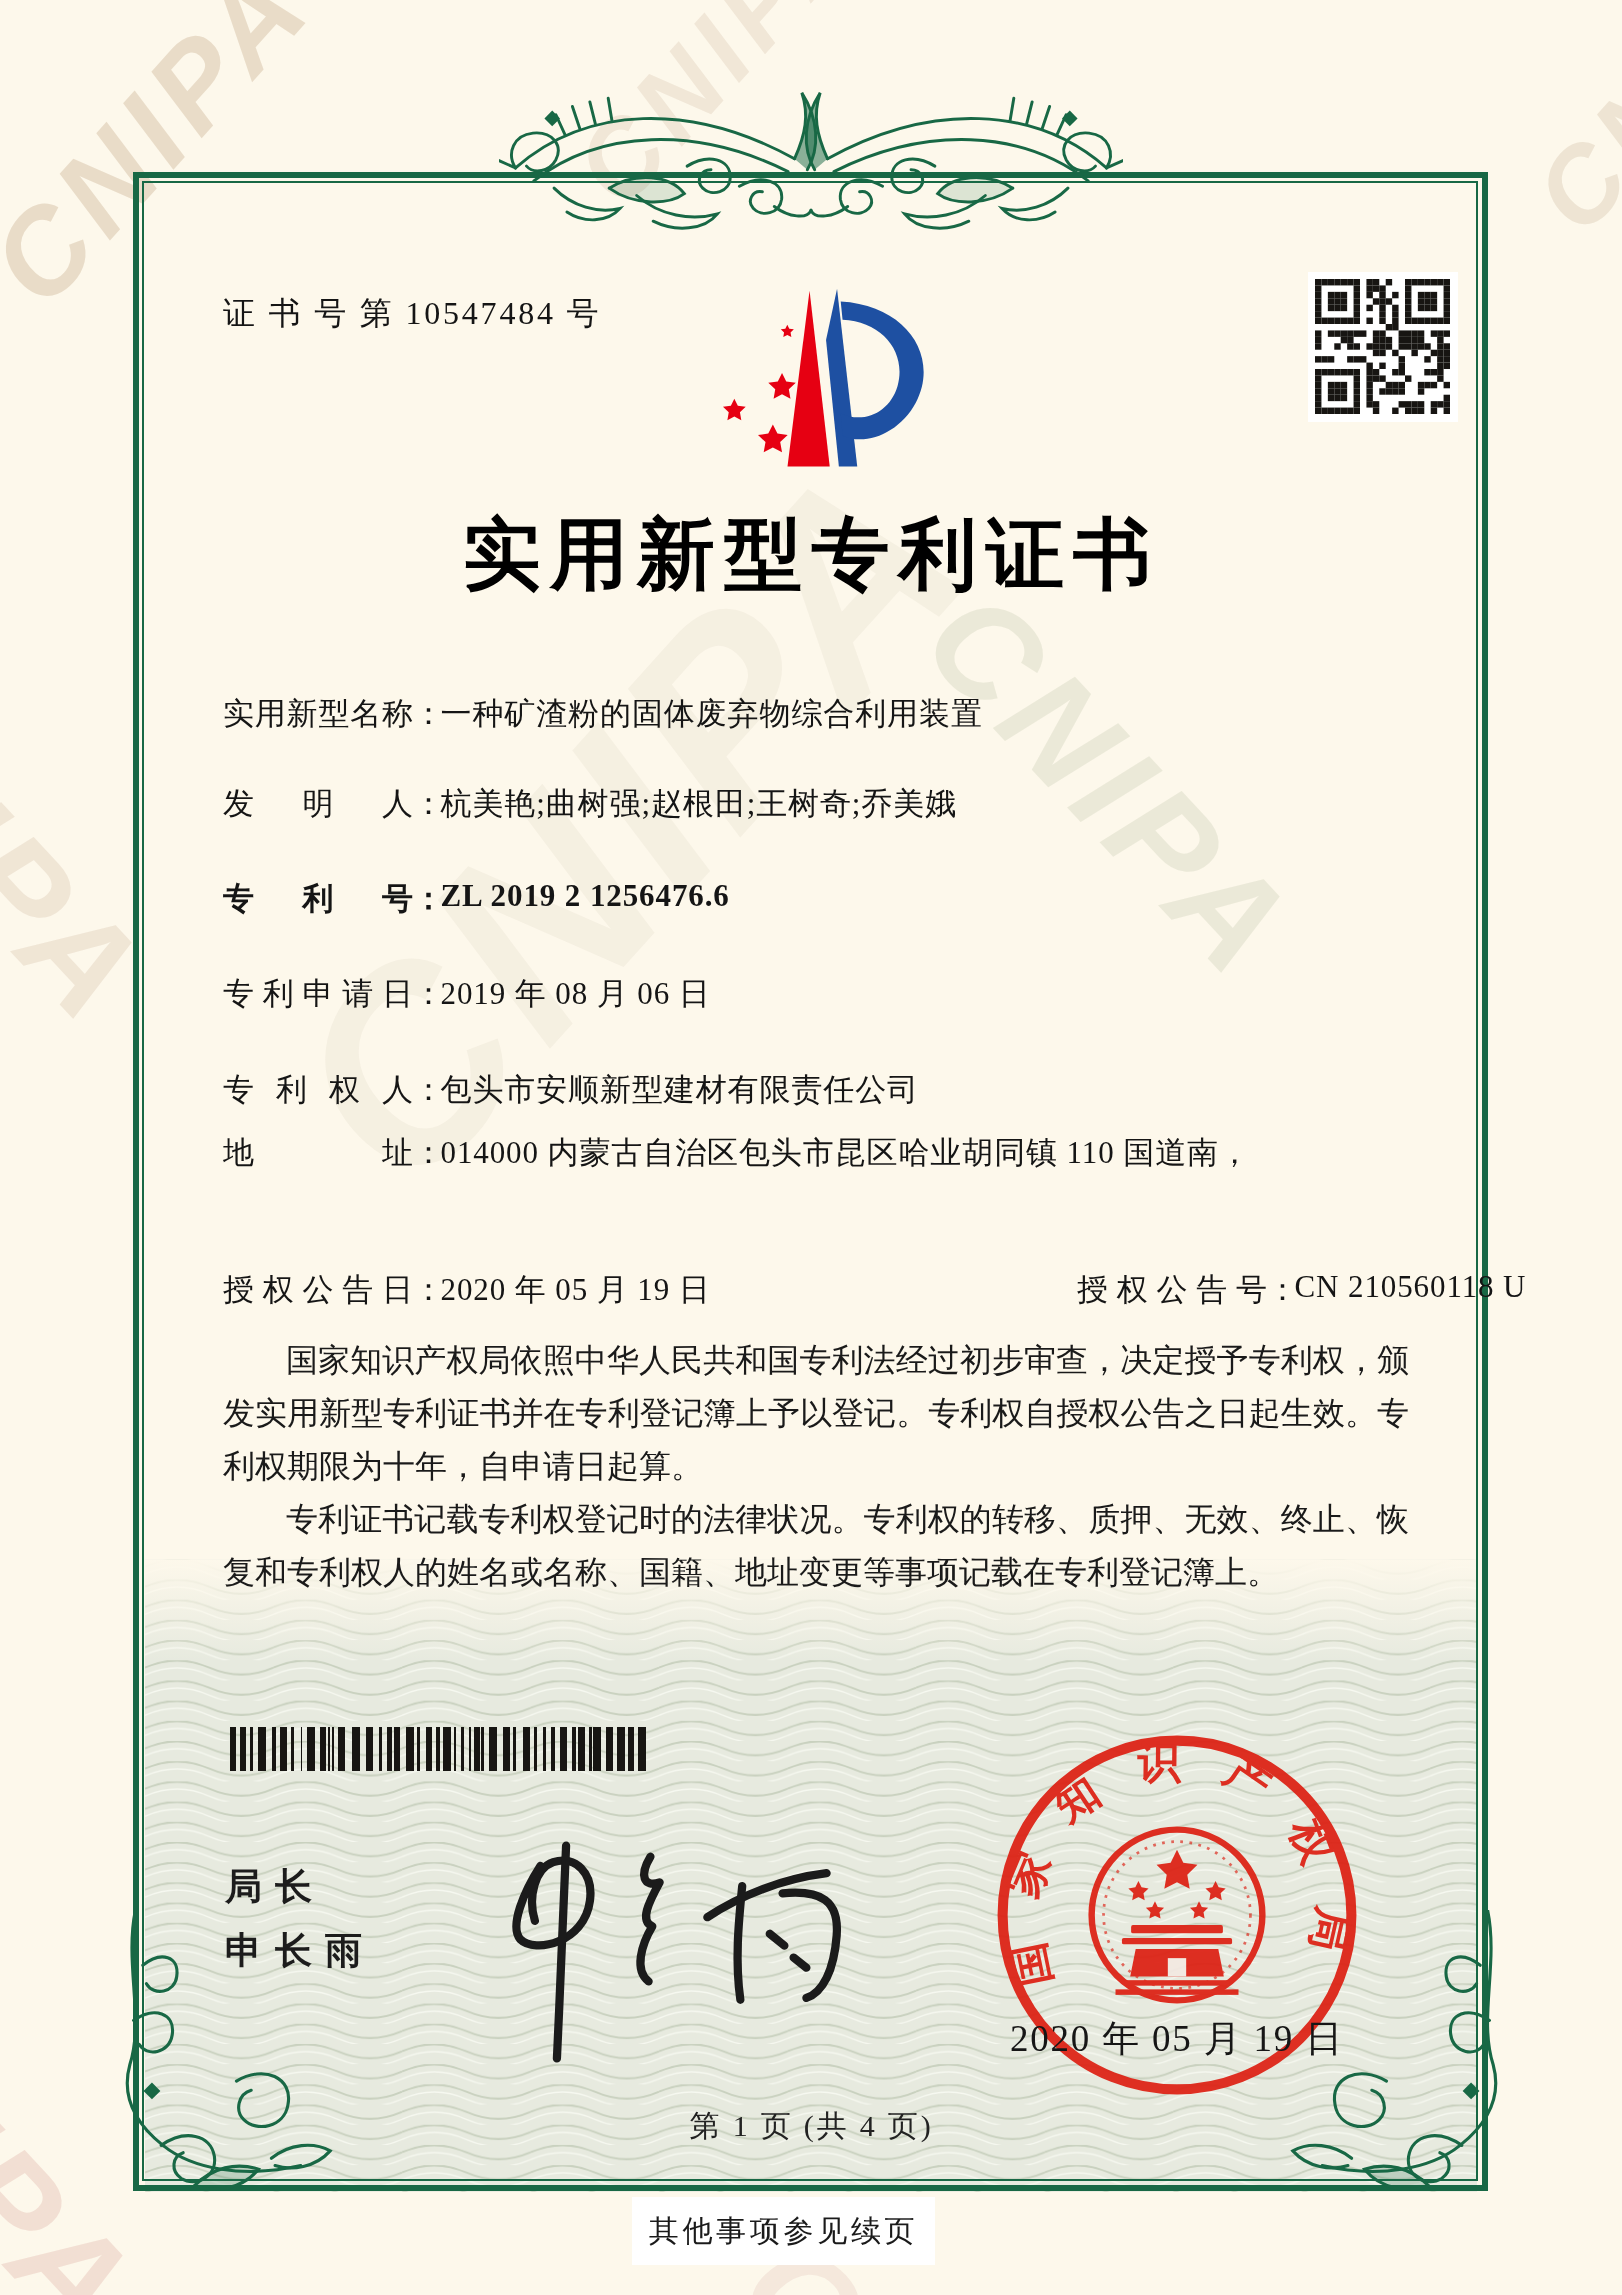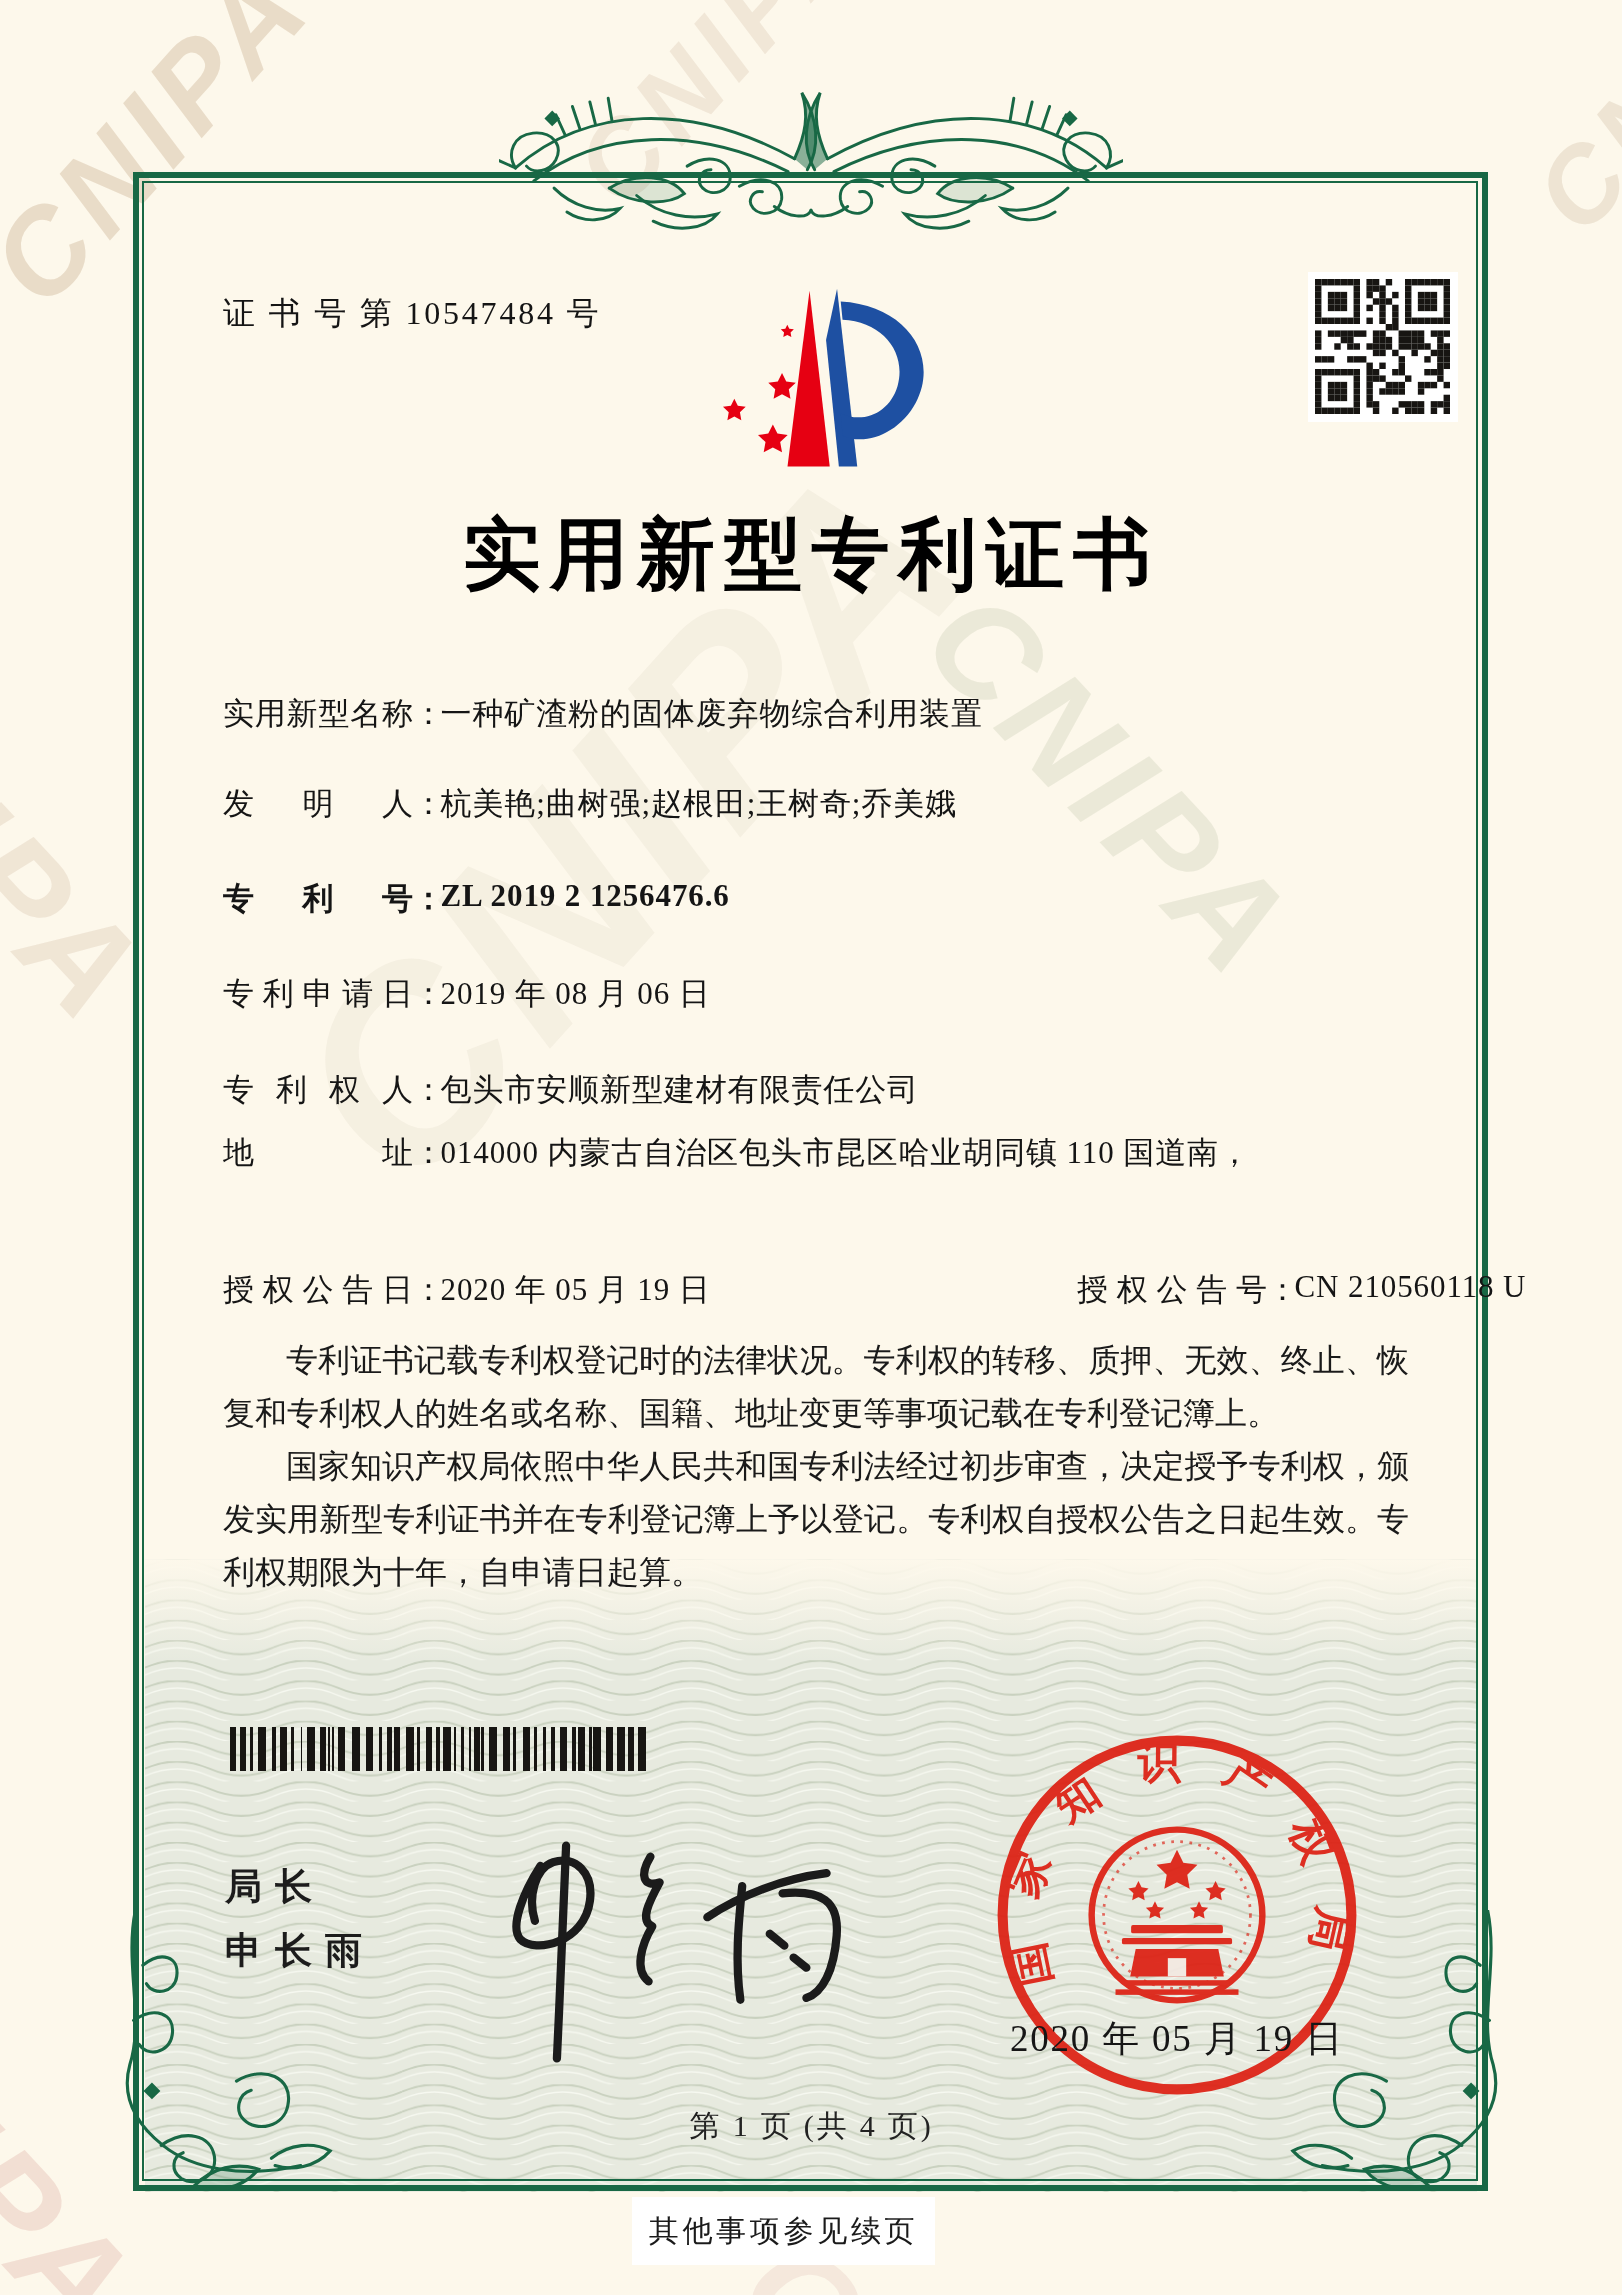--- a/index.html
+++ b/index.html
@@ -402,22 +402,22 @@
       <span class="lbl">地址</span><span class="colon">：</span><span class="val">014000 内蒙古自治区包头市昆区哈业胡同镇 110 国道南，</span>
     </div>
     <div class="row" style="top:1269px;">
       <span class="lbl">授权公告日</span><span class="colon">：</span><span class="val">2020 年 05 月 19 日</span>
       <span class="row2">
         <span class="lbl">授权公告号</span><span class="colon">：</span><span class="val">CN 210560118 U</span>
       </span>
     </div>
 
     <div class="paras">
+      <p>国家知识产权局依照中华人民共和国专利法经过初步审查，决定授予专利权，颁发实用新型专利证书并在专利登记簿上予以登记。专利权自授权公告之日起生效。专利权期限为十年，自申请日起算。</p>
       <p>专利证书记载专利权登记时的法律状况。专利权的转移、质押、无效、终止、恢复和专利权人的姓名或名称、国籍、地址变更等事项记载在专利登记簿上。</p>
-      <p>国家知识产权局依照中华人民共和国专利法经过初步审查，决定授予专利权，颁发实用新型专利证书并在专利登记簿上予以登记。专利权自授权公告之日起生效。专利权期限为十年，自申请日起算。</p>
     </div>
 
     <div class="barcode" id="barcode"><i style="width:6.4px"></i><s style="width:3.7px"></s><i style="width:6.4px"></i><s style="width:3.7px"></s><i style="width:2.8px"></i><s style="width:4.6px"></s><i style="width:8.3px"></i><s style="width:6.4px"></s><i style="width:3.7px"></i><s style="width:3.7px"></s><i style="width:7.3px"></i><s style="width:3.7px"></s><i style="width:3.7px"></i><s style="width:6.4px"></s><i style="width:1.8px"></i><s style="width:4.6px"></s><i style="width:8.3px"></i><s style="width:4.6px"></s><i style="width:6.4px"></i><s style="width:1.8px"></s><i style="width:1.8px"></i><s style="width:1.8px"></s><i style="width:1.8px"></i><s style="width:4.6px"></s><i style="width:7.3px"></i><s style="width:6.4px"></s><i style="width:8.3px"></i><s style="width:5.5px"></s><i style="width:7.3px"></i><s style="width:6.4px"></s><i style="width:2.8px"></i><s style="width:4.6px"></s><i style="width:5.5px"></i><s style="width:1.8px"></s><i style="width:6.4px"></i><s style="width:5.5px"></s><i style="width:8.3px"></i><s style="width:2.8px"></s><i style="width:2.8px"></i><s style="width:6.4px"></s><i style="width:5.5px"></i><s style="width:4.6px"></s><i style="width:3.7px"></i><s style="width:2.8px"></s><i style="width:8.3px"></i><s style="width:2.8px"></s><i style="width:1.8px"></i><s style="width:5.5px"></s><i style="width:2.8px"></i><s style="width:4.6px"></s><i style="width:2.8px"></i><s style="width:2.8px"></s><i style="width:5.5px"></i><s style="width:1.8px"></s><i style="width:2.8px"></i><s style="width:4.6px"></s><i style="width:8.3px"></i><s style="width:6.4px"></s><i style="width:6.4px"></i><s style="width:2.8px"></s><i style="width:3.7px"></i><s style="width:6.4px"></s><i style="width:7.3px"></i><s style="width:3.7px"></s><i style="width:2.8px"></i><s style="width:6.4px"></s><i style="width:2.8px"></i><s style="width:5.5px"></s><i style="width:3.7px"></i><s style="width:4.6px"></s><i style="width:7.3px"></i><s style="width:5.5px"></s><i style="width:3.7px"></i><s style="width:1.8px"></s><i style="width:7.3px"></i><s style="width:3.7px"></s><i style="width:2.8px"></i><s style="width:1.8px"></s><i style="width:7.3px"></i><s style="width:5.5px"></s><i style="width:7.3px"></i><s style="width:3.7px"></s><i style="width:8.3px"></i><s style="width:2.8px"></s><i style="width:5.5px"></i><s style="width:4.6px"></s><i style="width:7.3px"></i><s style="width:3.7px"></s></div>
 
     <div class="sig-title">局长</div>
     <div class="sig-name">申长雨</div>
 
     <svg class="signature" width="514" height="266" viewBox="0 0 560 290">
       <g stroke="#1b1b1b" fill="none" stroke-width="9" stroke-linecap="round" stroke-linejoin="round">
         <path d="M118,62 C100,90 84,128 96,142 C112,158 166,146 172,100 C176,70 156,50 132,58 C112,65 104,96 112,122"></path>

